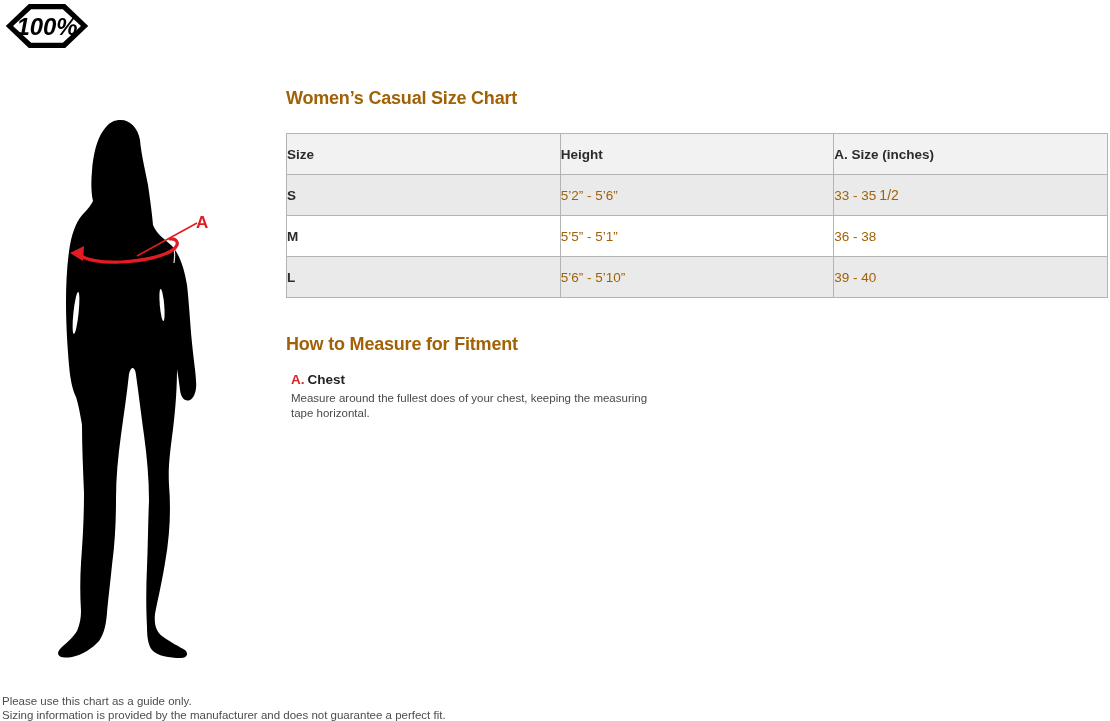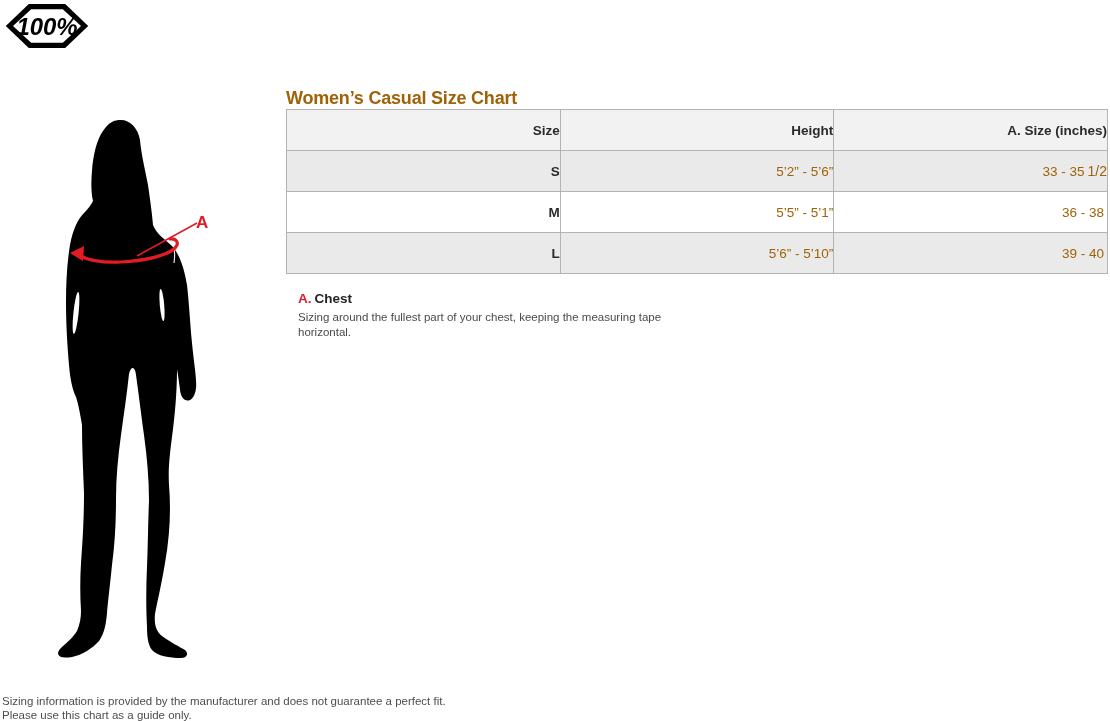--- a/index.html
+++ b/index.html
@@ -14,34 +14,34 @@
 
   
   .figure-wrap { position:absolute; left:50px; top:117px; width:170px; height:545px; }
 
   
   .main { position:absolute; left:286px; top:88px; width:822px; }
   .chart-title, .measure-title {
     font-size:18px; font-weight:bold; color:#a16207; letter-spacing:-0.2px;
   }
   .size-table {
-    width:822px; border-collapse:collapse; margin-top:0;
-    table-layout:fixed; text-align:right;
+    width:822px; border-collapse:collapse; margin-top:24px;
+    table-layout:fixed; text-align:left;
   }
   .size-table th, .size-table td {
     border:1px solid #b3b3b3; height:41px; vertical-align:middle;
     font-size:13.5px; color:#a16207;
   }
   .size-table th { background:#f2f2f2; font-weight:bold; color:#2b2b2b; }
   .size-table td.size-cell { font-weight:bold; color:#2b2b2b; }
   .size-table tr.shaded td { background:#eaeaea; }
   .fraction { font-size:14px; margin-left:3px; }
 
   .measure-title { margin-top:36px; }
-  .measure-item { margin-top:17px; margin-left:12px; }
+  .measure-item { margin-top:17px; margin-left:5px; }
   .measure-item-head { font-size:13.5px; font-weight:bold; color:#232323; }
   .measure-letter { color:#d8232a; margin-right:3px; }
   .measure-desc {
     margin-top:4px; font-size:11.5px; line-height:15px; color:#4a4a4a;
     width:372px;
   }
 
   
   .footer {
     position:absolute; left:2px; top:694px; font-size:11.5px;
@@ -146,26 +146,27 @@
         <td><span>36 - 38</span><span class="fraction"></span></td>
       </tr>
       <tr class="shaded">
         <td class="size-cell">L</td>
         <td>5’6” - 5’10”</td>
         <td><span>39 - 40</span><span class="fraction"></span></td>
       </tr>
     </tbody>
   </table>
 
+  <div class="measure-title">How to Measure for Fitment</div>
 
   <div class="measure-item">
     <div class="measure-item-head">
       <span class="measure-letter">A.</span><span>Chest</span>
     </div>
-    <div class="measure-desc">Sizing around the fullest part of your chest, keeping the measuring tape horizontal.</div>
+    <div class="measure-desc">Measure around the fullest does of your chest, keeping the measuring tape horizontal.</div>
   </div>
 
 </div>
 
 <div class="footer">
+  <div>Please use this chart as a guide only.</div>
   <div>Sizing information is provided by the manufacturer and does not guarantee a perfect fit.</div>
-  <div>Please use this chart as a guide only.</div>
 </div>
 
 </body></html>

